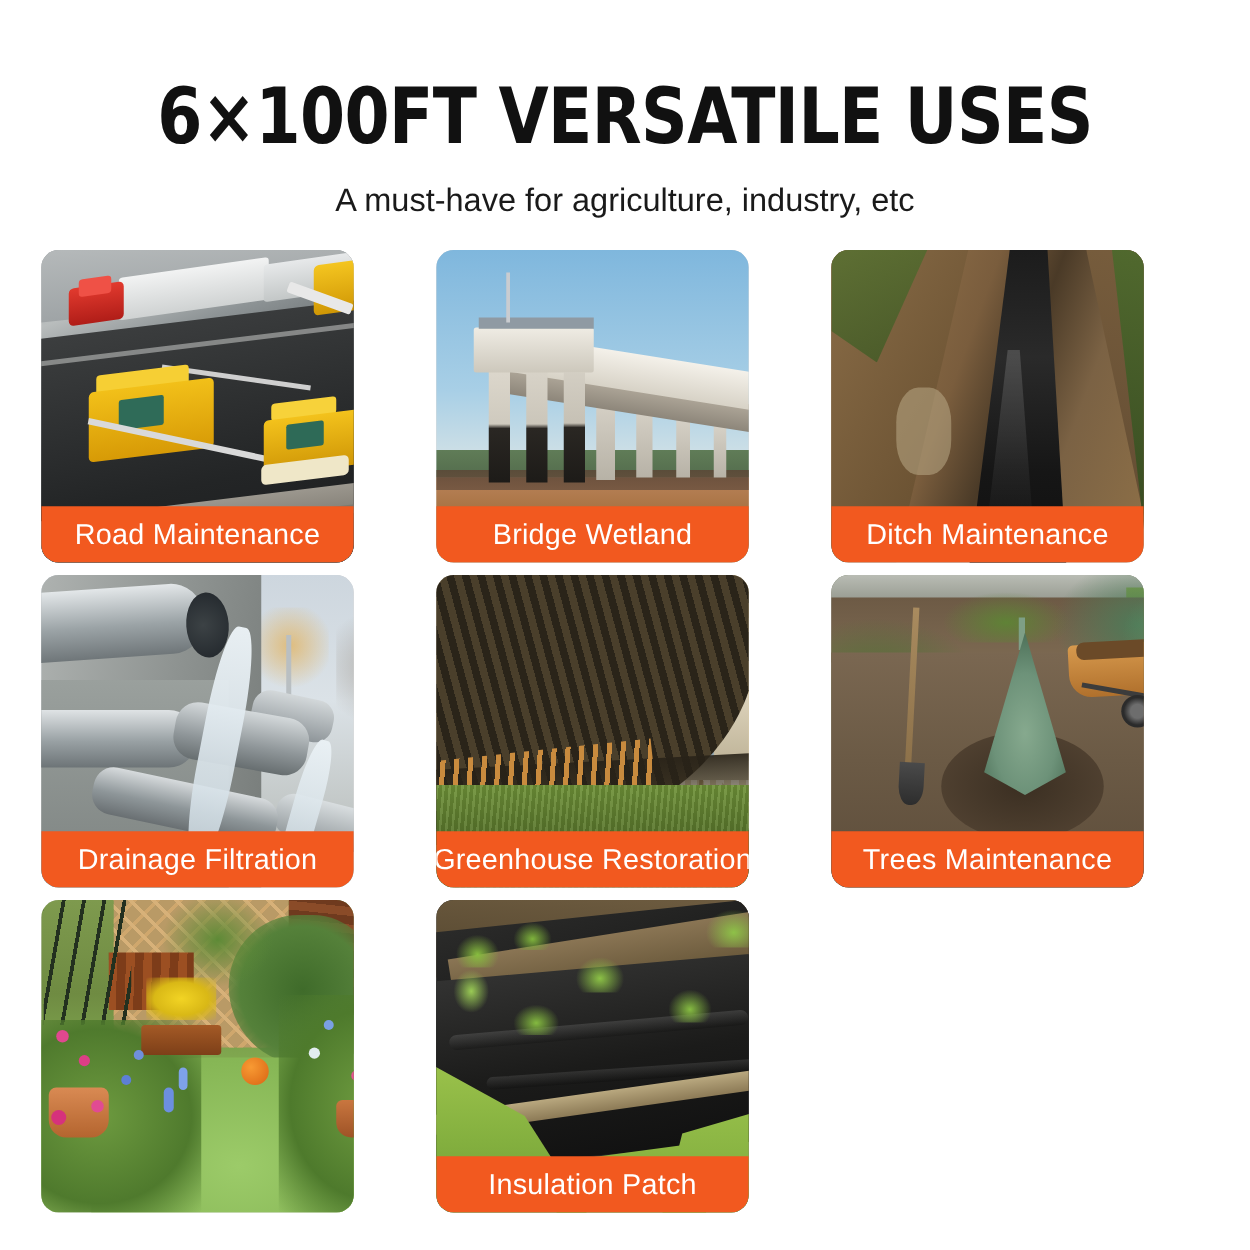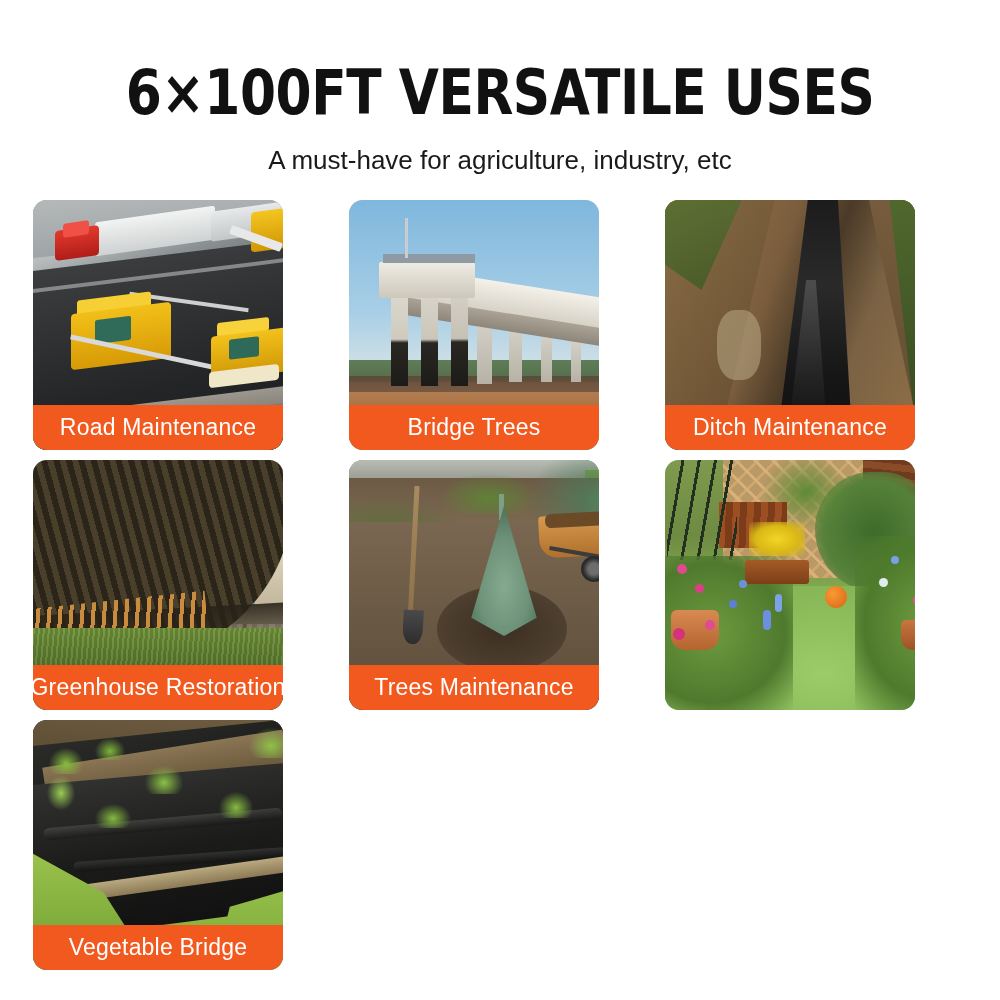--- a/index.html
+++ b/index.html
@@ -279,38 +279,60 @@
           <div class="l pier4"></div>
         <div class="l deck-shadow"></div>
           <div class="l deck"></div>
         <div class="l pier3"></div>
           <div class="l pier2"></div>
           <div class="l pier1"></div>
         <div class="l abut"></div>
           <div class="l abut-rail"></div>
           <div class="l mast"></div>
       </div>
-      <div class="label">Bridge Trees</div>
+      <div class="label">Bridge Wetland</div>
     </div>
 
     <div class="card">
       <div class="photo">
         <div class="l ditch-bg"></div>
           <div class="l ditch-leftbank"></div>
           <div class="l ditch-rightbank"></div>
         <div class="l ditch-grassR"></div>
           <div class="l ditch-grassL"></div>
           <div class="l ditch-pale"></div>
         <div class="l ditch-fabric"></div>
           <div class="l ditch-sheen"></div>
       </div>
       <div class="label">Ditch Maintenance</div>
     </div>
 
 
+    <div class="card">
+      <div class="photo">
+        <div class="l dr-bg"></div>
+        <div class="l dr-tree1"></div>
+          <div class="l dr-tree2"></div>
+          <div class="l dr-trunk"></div>
+        <div class="l dr-bldg"></div>
+          <div class="l dr-pole"></div>
+        <div class="l dr-wall"></div>
+          <div class="l dr-wall2"></div>
+        <div class="l dr-pipe4"></div>
+          <div class="l dr-pipe5"></div>
+        <div class="l dr-pipe1"></div>
+          <div class="l dr-mouth1"></div>
+        <div class="l dr-pipe2"></div>
+          <div class="l dr-pipe2b"></div>
+          <div class="l dr-pipe3"></div>
+        <div class="l dr-water1"></div>
+          <div class="l dr-water2"></div>
+      </div>
+      <div class="label">Drainage Filtration</div>
+    </div>
 
     <div class="card">
       <div class="photo">
         <div class="l gh-bg"></div>
           <div class="l gh-lightarc"></div>
           <div class="l gh-lightarc2"></div>
         <div class="l gh-rib1"></div>
           <div class="l gh-rib2"></div>
           <div class="l gh-door"></div>
           <div class="l gh-doorin"></div>
@@ -396,17 +418,17 @@
           <div class="l vp-p4"></div>
         <div class="l vp-p5"></div>
           <div class="l vp-p6"></div>
           <div class="l vp-p7"></div>
           <div class="l vp-p8"></div>
         <div class="l vp-frame"></div>
         <div class="l vp-grassL"></div>
           <div class="l vp-grassM"></div>
           <div class="l vp-grassR"></div>
       </div>
-      <div class="label">Vegetable Bridge</div>
+      <div class="label">Insulation Patch</div>
     </div>
 
   </div>
 </div>
 
 </body></html>

